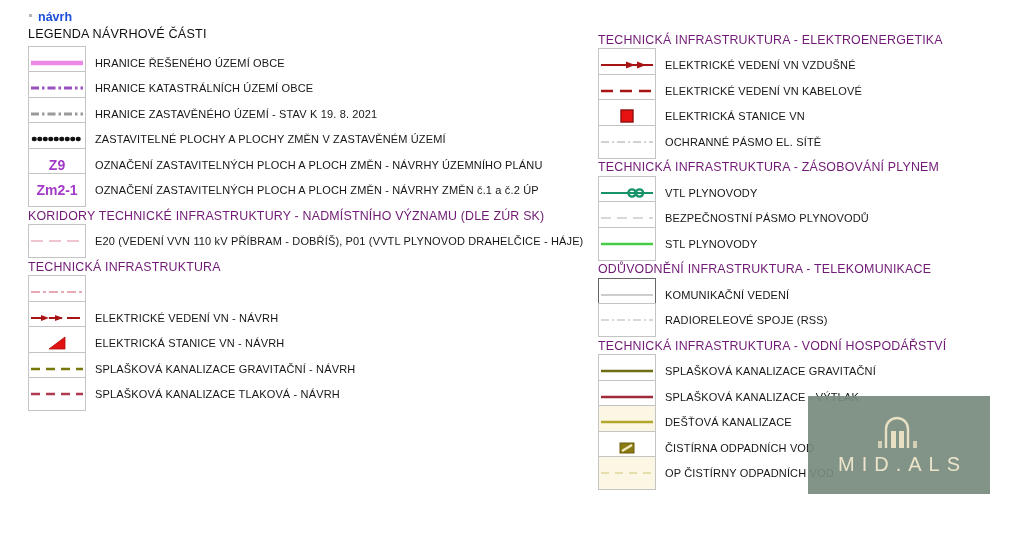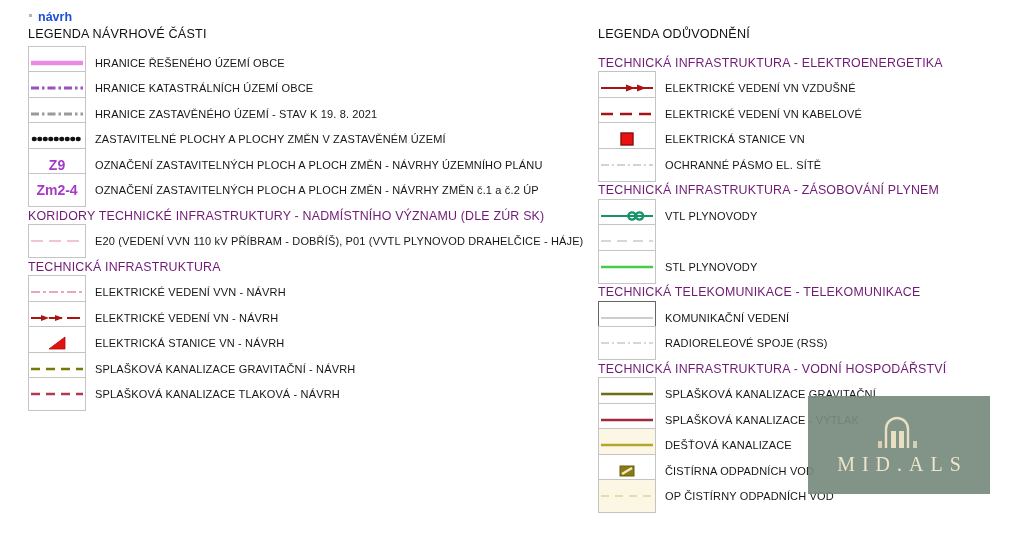--- a/index.html
+++ b/index.html
@@ -23,21 +23,21 @@
     flex:0 0 58px;
     text-align:right;
   }
   .sym.dark-border{border-color:#666;}
   .sym.cream{background:#fbf7e4;}
   .sym svg{display:block;}
   .tag-text{font-size:14px;font-weight:700;}
   .watermark{
     position:absolute;left:808px;top:396px;width:182px;height:98px;
     background:rgba(119,138,125,0.92);z-index:5;
-    display:flex;flex-direction:column;align-items:center;justify-content:center;gap:2px;font-family:Liberation Serif, serif;
+    display:flex;flex-direction:column;align-items:center;justify-content:center;gap:2px;
   }
   .watermark .wm-text{
     color:#ece4cb;font-size:20px;letter-spacing:7px;font-weight:400;margin-left:7px;
   }
 </style>
 </head>
 <body>
 
 <span class="corner-mark"></span>
 <div class="draft-label">návrh</div>
@@ -78,41 +78,40 @@
         <span class="lbl">ZASTAVITELNÉ PLOCHY A PLOCHY ZMĚN V ZASTAVĚNÉM ÚZEMÍ</span>
       </div>
       <div class="lrow">
         <div class="sym">
           <span class="tag-text" style="color:#a43bc8">Z9</span>
         </div>
         <span class="lbl">OZNAČENÍ ZASTAVITELNÝCH PLOCH A PLOCH ZMĚN - NÁVRHY ÚZEMNÍHO PLÁNU</span>
       </div>
       <div class="lrow">
         <div class="sym">
-          <span class="tag-text" style="color:#a43bc8">Zm2-4</span>
+          <span class="tag-text" style="color:#a43bc8">Zm2-1</span>
         </div>
         <span class="lbl">OZNAČENÍ ZASTAVITELNÝCH PLOCH A PLOCH ZMĚN - NÁVRHY ZMĚN č.1 a č.2 ÚP</span>
       </div>
       <div class="lrow heading">KORIDORY TECHNICKÉ INFRASTRUKTURY - NADMÍSTNÍHO VÝZNAMU (DLE ZÚR SK)</div>
       <div class="lrow">
         <div class="sym">
           <svg width="56" height="20" viewBox="0 0 56 20" xmlns="http://www.w3.org/2000/svg">
             <line x1="2" y1="10" x2="54" y2="10" stroke="#eab4c0" stroke-width="1.6" stroke-dasharray="12 6"></line>
           </svg>
         </div>
         <span class="lbl">E20 (VEDENÍ VVN 110 kV PŘÍBRAM - DOBŘÍŠ), P01 (VVTL PLYNOVOD DRAHELČICE - HÁJE)</span>
       </div>
       <div class="lrow heading">TECHNICKÁ INFRASTRUKTURA</div>
       <div class="lrow">
         <div class="sym">
           <svg width="56" height="20" viewBox="0 0 56 20" xmlns="http://www.w3.org/2000/svg">
             <line x1="2" y1="10" x2="54" y2="10" stroke="#df8f9d" stroke-width="1.6" stroke-dasharray="9 3 3 3"></line>
           </svg>
         </div>
-        <span class="lbl">ELEKTRICKÉ VEDENÍ VVN - NÁVRH</span>
       </div>
       <div class="lrow">
         <div class="sym">
           <svg width="56" height="20" viewBox="0 0 56 20" xmlns="http://www.w3.org/2000/svg">
             <line x1="2" y1="10" x2="54" y2="10" stroke="#a81414" stroke-width="2" stroke-dasharray="13 5"></line>
             <polygon points="12,7 20,10 12,13" fill="#a81414"></polygon>
             <polygon points="26,7 34,10 26,13" fill="#a81414"></polygon>
           </svg>
         </div>
         <span class="lbl">ELEKTRICKÉ VEDENÍ VN - NÁVRH</span>
@@ -138,21 +137,20 @@
           <svg width="56" height="20" viewBox="0 0 56 20" xmlns="http://www.w3.org/2000/svg">
             <line x1="2" y1="10" x2="54" y2="10" stroke="#b03a50" stroke-width="2.6" stroke-dasharray="9 6"></line>
           </svg>
         </div>
         <span class="lbl">SPLAŠKOVÁ KANALIZACE TLAKOVÁ - NÁVRH</span>
       </div>
     </div>
 </div>
 
 <div class="col col-right" id="col-right">
-  <div class="col-title">LEGENDA ODŮVODNĚNÍ</div>
   <div class="rows">
       <div class="lrow heading">TECHNICKÁ INFRASTRUKTURA - ELEKTROENERGETIKA</div>
       <div class="lrow">
         <div class="sym">
           <svg width="56" height="20" viewBox="0 0 56 20" xmlns="http://www.w3.org/2000/svg">
             <line x1="2" y1="10" x2="54" y2="10" stroke="#a81414" stroke-width="1.8"></line>
             <polygon points="27,6.5 36,10 27,13.5" fill="#a81414"></polygon>
             <polygon points="38,6.5 47,10 38,13.5" fill="#a81414"></polygon>
           </svg>
         </div>
@@ -192,30 +190,31 @@
           </svg>
         </div>
         <span class="lbl">VTL PLYNOVODY</span>
       </div>
       <div class="lrow">
         <div class="sym">
           <svg width="56" height="20" viewBox="0 0 56 20" xmlns="http://www.w3.org/2000/svg">
             <line x1="2" y1="10" x2="54" y2="10" stroke="#d8d8d8" stroke-width="2" stroke-dasharray="10 6"></line>
           </svg>
         </div>
+        <span class="lbl">BEZPEČNOSTNÍ PÁSMO PLYNOVODŮ</span>
       </div>
       <div class="lrow">
         <div class="sym">
           <svg width="56" height="20" viewBox="0 0 56 20" xmlns="http://www.w3.org/2000/svg">
             <line x1="2" y1="10" x2="54" y2="10" stroke="#46cc46" stroke-width="2.6"></line>
           </svg>
         </div>
         <span class="lbl">STL PLYNOVODY</span>
       </div>
-      <div class="lrow heading">TECHNICKÁ TELEKOMUNIKACE - TELEKOMUNIKACE</div>
+      <div class="lrow heading">ODŮVODNĚNÍ INFRASTRUKTURA - TELEKOMUNIKACE</div>
       <div class="lrow">
         <div class="sym dark-border">
           <svg width="56" height="20" viewBox="0 0 56 20" xmlns="http://www.w3.org/2000/svg">
             <line x1="2" y1="10" x2="54" y2="10" stroke="#bdbdbd" stroke-width="1.5"></line>
           </svg>
         </div>
         <span class="lbl">KOMUNIKAČNÍ VEDENÍ</span>
       </div>
       <div class="lrow">
         <div class="sym">

